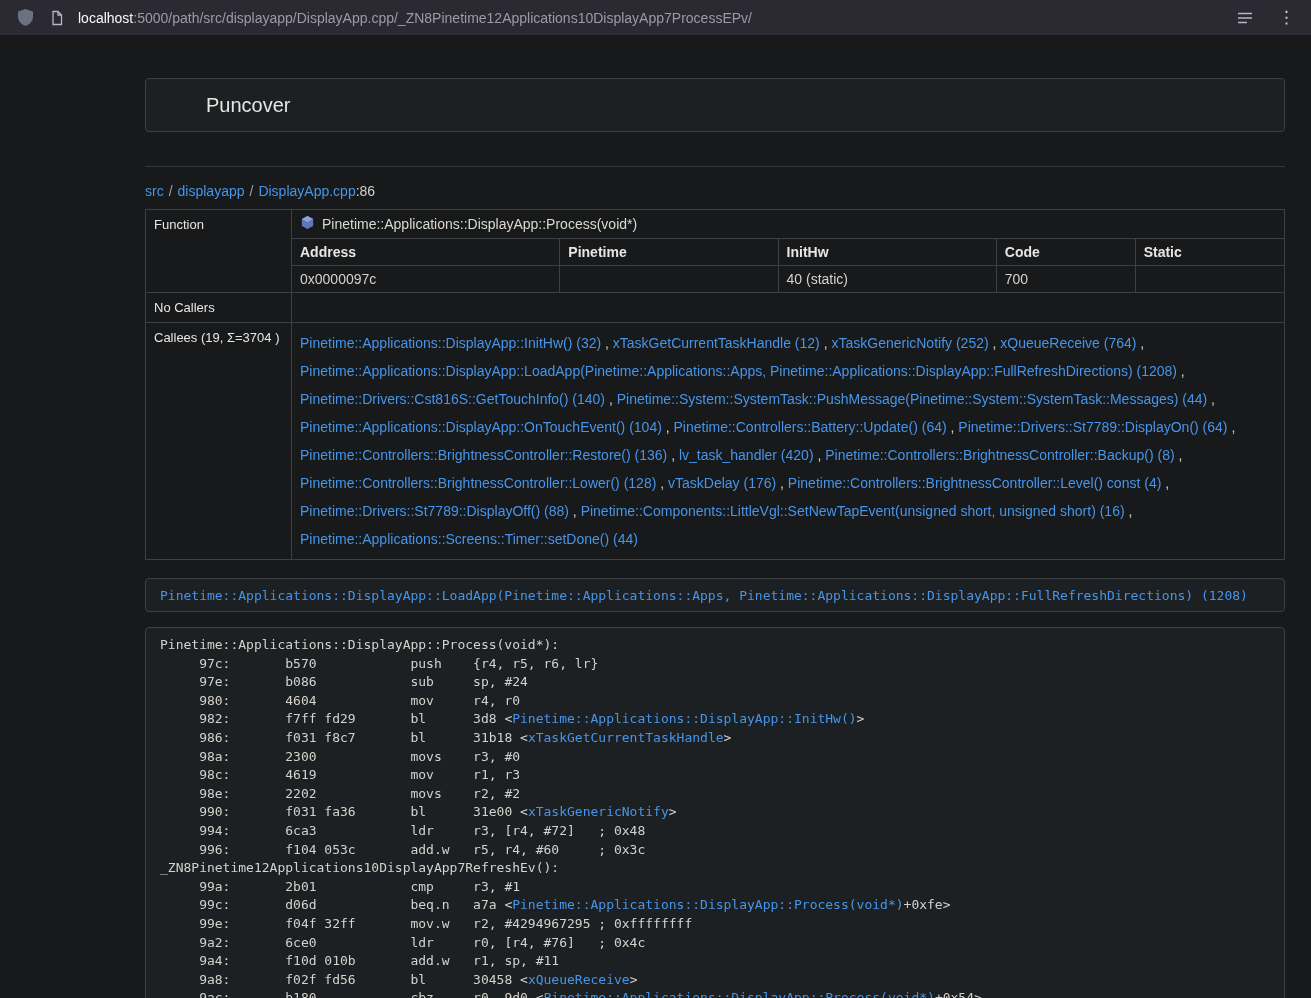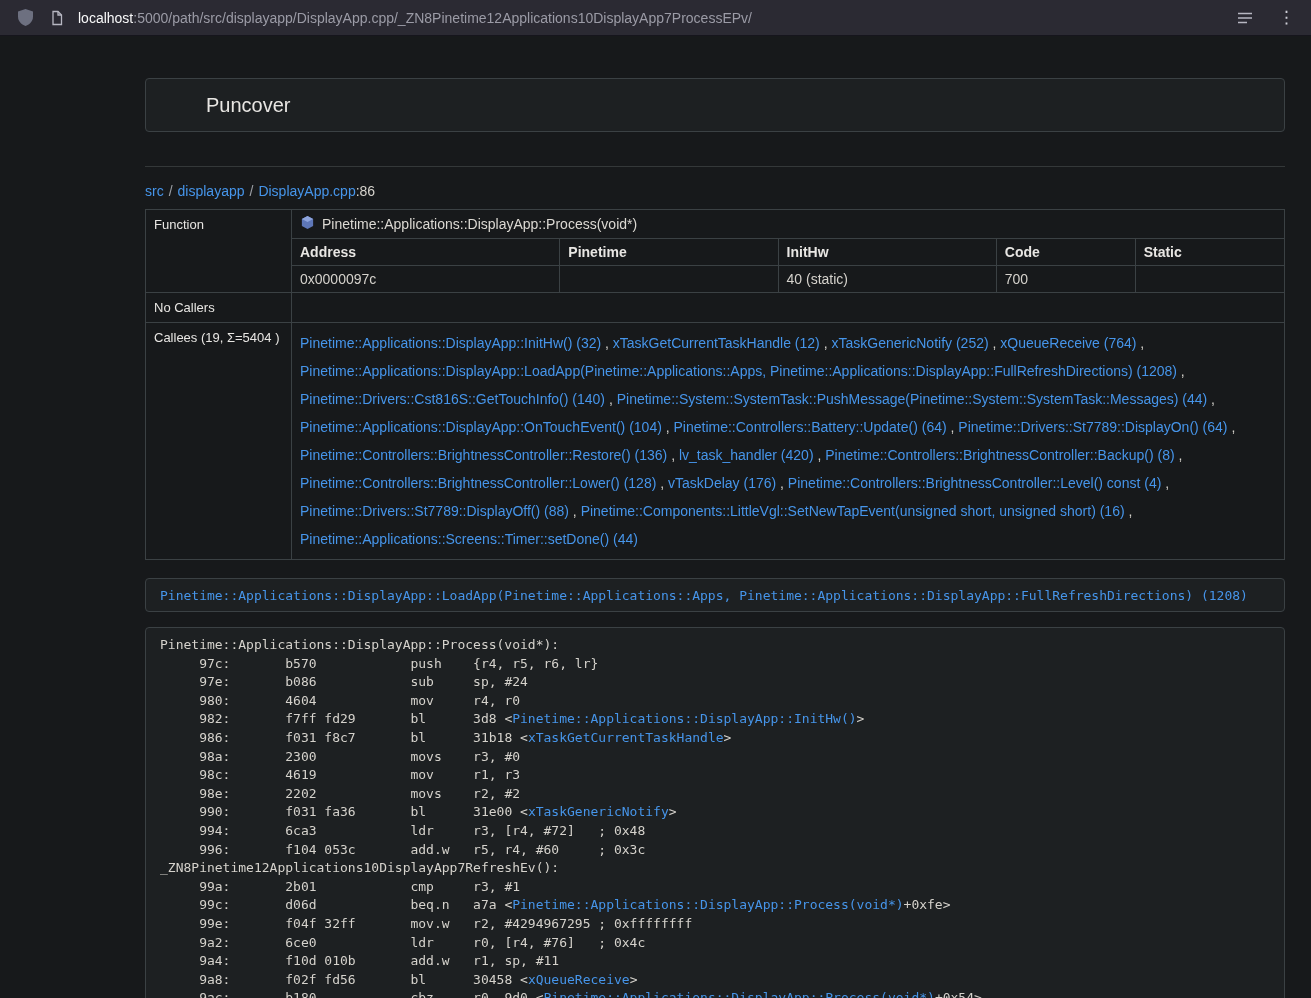--- a/index.html
+++ b/index.html
@@ -178,21 +178,21 @@
               </tr>
             </tbody>
           </table>
         </td>
       </tr>
       <tr>
         <th>No Callers</th>
         <td class="plain-cell"></td>
       </tr>
       <tr>
-        <th>Callees (19, Σ=5404 )</th>
+        <th>Callees (19, Σ=3704 )</th>
         <td class="plain-cell callees-cell"><a href="#">Pinetime::Applications::DisplayApp::InitHw() (32)</a><span class="callee-sep"> , </span><a href="#">xTaskGetCurrentTaskHandle (12)</a><span class="callee-sep"> , </span><a href="#">xTaskGenericNotify (252)</a><span class="callee-sep"> , </span><a href="#">xQueueReceive (764)</a><span class="callee-sep"> , </span><a href="#">Pinetime::Applications::DisplayApp::LoadApp(Pinetime::Applications::Apps, Pinetime::Applications::DisplayApp::FullRefreshDirections) (1208)</a><span class="callee-sep"> , </span><a href="#">Pinetime::Drivers::Cst816S::GetTouchInfo() (140)</a><span class="callee-sep"> , </span><a href="#">Pinetime::System::SystemTask::PushMessage(Pinetime::System::SystemTask::Messages) (44)</a><span class="callee-sep"> , </span><a href="#">Pinetime::Applications::DisplayApp::OnTouchEvent() (104)</a><span class="callee-sep"> , </span><a href="#">Pinetime::Controllers::Battery::Update() (64)</a><span class="callee-sep"> , </span><a href="#">Pinetime::Drivers::St7789::DisplayOn() (64)</a><span class="callee-sep"> , </span><a href="#">Pinetime::Controllers::BrightnessController::Restore() (136)</a><span class="callee-sep"> , </span><a href="#">lv_task_handler (420)</a><span class="callee-sep"> , </span><a href="#">Pinetime::Controllers::BrightnessController::Backup() (8)</a><span class="callee-sep"> , </span><a href="#">Pinetime::Controllers::BrightnessController::Lower() (128)</a><span class="callee-sep"> , </span><a href="#">vTaskDelay (176)</a><span class="callee-sep"> , </span><a href="#">Pinetime::Controllers::BrightnessController::Level() const (4)</a><span class="callee-sep"> , </span><a href="#">Pinetime::Drivers::St7789::DisplayOff() (88)</a><span class="callee-sep"> , </span><a href="#">Pinetime::Components::LittleVgl::SetNewTapEvent(unsigned short, unsigned short) (16)</a><span class="callee-sep"> , </span><a href="#">Pinetime::Applications::Screens::Timer::setDone() (44)</a></td>
       </tr>
     </tbody>
   </table>
 
   <div class="panel symbol-panel">
     <a href="#">Pinetime::Applications::DisplayApp::LoadApp(Pinetime::Applications::Apps, Pinetime::Applications::DisplayApp::FullRefreshDirections) (1208)</a>
   </div>
 
   <div class="panel code-panel">

